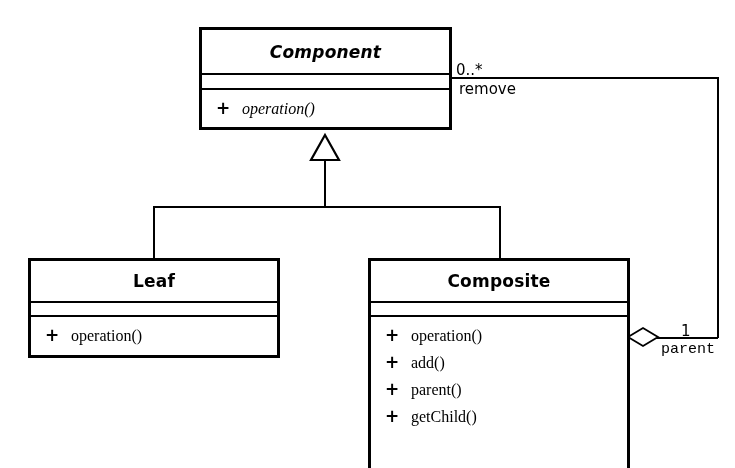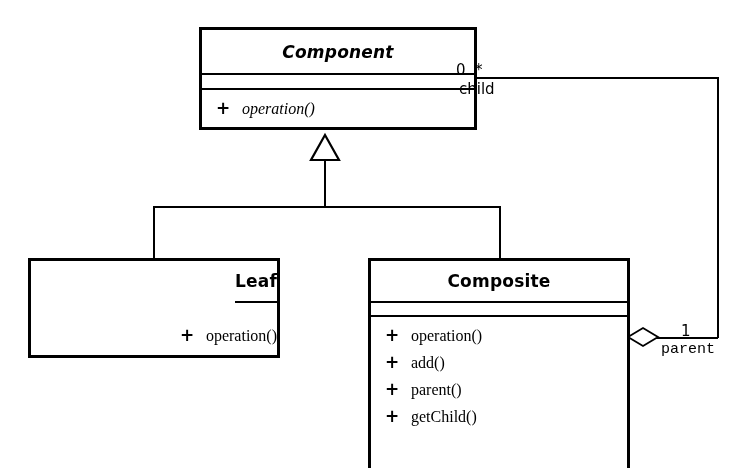--- a/index.html
+++ b/index.html
@@ -123,38 +123,38 @@
 
   <div class="line-h" style="left:452px; top:77px; width:267px; height:1.6px;"></div>
   <div class="line-v" style="left:717px; top:77px; height:261px; width:1.6px;"></div>
   <div class="line-h" style="left:656px; top:337px; width:62px; height:1.6px;"></div>
 
   <svg class="edge-svg" style="left:626px; top:325px; width:34px; height:24px;" viewBox="0 0 34 24">
     <polygon points="2,12 17,3 32,12 17,21" fill="#ffffff" stroke="#000000" stroke-width="1.8" stroke-linejoin="miter"></polygon>
   </svg>
 
   <span class="edge-label" style="left:456px; top:61px;">0..*</span>
-  <span class="edge-label" style="left:459px; top:80px;">child</span>
+  <span class="edge-label" style="left:459px; top:80px;">remove</span>
   <span class="edge-label" style="left:681px; top:322px;">1</span>
   <span class="edge-label" style="left:661px; top:341px;font-family:Liberation Mono, monospace;">parent</span>
 
-  <div class="uml-class" style="left:199px; top:27px; width:278px; height:103px;">
+  <div class="uml-class" style="left:199px; top:27px; width:253px; height:103px;">
     <div class="uml-name-compartment" style="height:45px;">
       <span class="uml-class-name abstract">Component</span>
     </div>
     <div class="uml-attr-compartment" style="height:15px;"></div>
     <div class="uml-ops-compartment">
       <div class="uml-member abstract">
         <span class="uml-visibility">+</span>
         <span class="uml-member-label">operation()</span>
       </div>
     </div>
   </div>
 
-  <div class="uml-class" style="left:28px; top:258px; width:252px; height:100px;align-items:flex-end;">
+  <div class="uml-class" style="left:28px; top:258px; width:252px; height:100px;">
     <div class="uml-name-compartment" style="height:42px;">
       <span class="uml-class-name">Leaf</span>
     </div>
     <div class="uml-attr-compartment" style="height:14px;"></div>
     <div class="uml-ops-compartment">
       <div class="uml-member">
         <span class="uml-visibility">+</span>
         <span class="uml-member-label">operation()</span>
       </div>
     </div>

